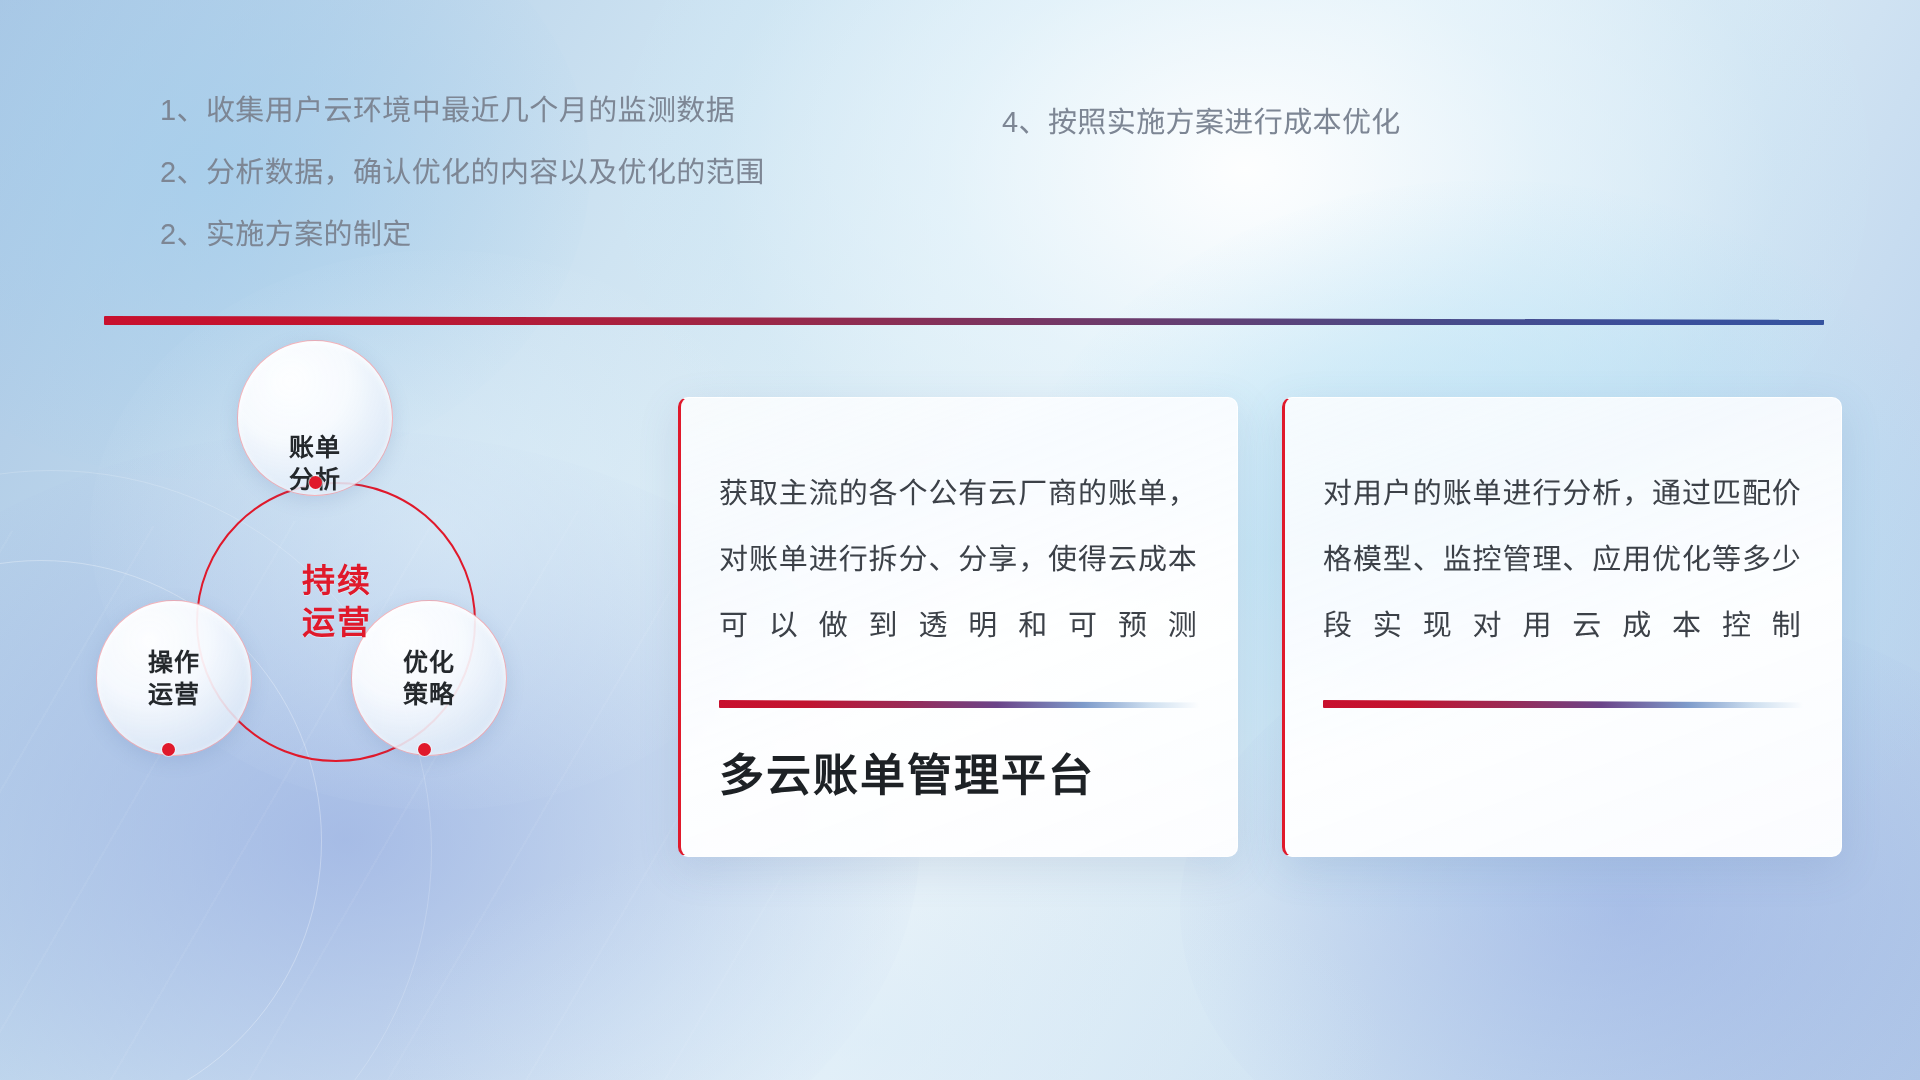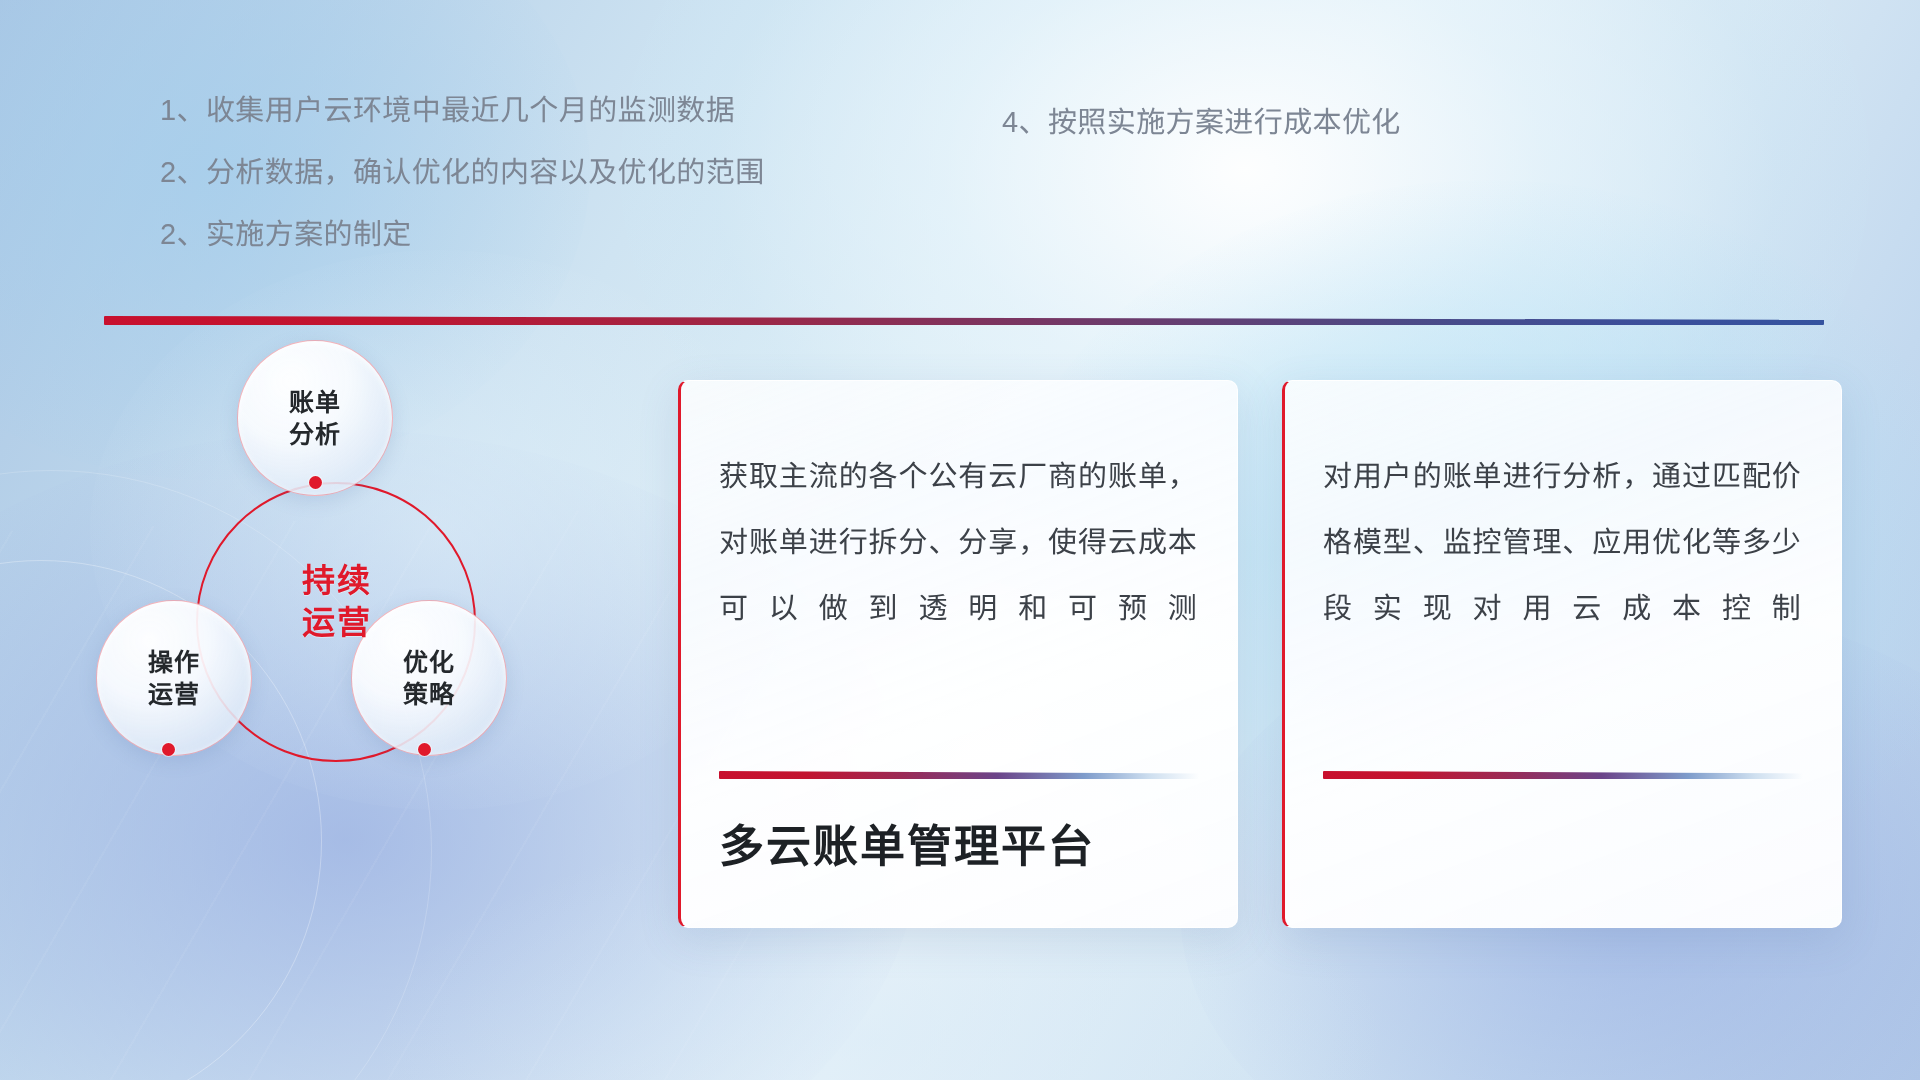--- a/index.html
+++ b/index.html
@@ -137,21 +137,21 @@
     background:
       radial-gradient(circle at 34% 26%,
         rgba(255,255,255,.97) 0%,
         rgba(250,252,255,.93) 38%,
         rgba(226,236,248,.88) 72%,
         rgba(210,224,244,.85) 100%);
     box-shadow:0 5px 18px rgba(90,120,170,.18),
                inset 0 2px 6px rgba(255,255,255,.9);
     display:flex;align-items:center;justify-content:center;
   }
-  .sm-top{left:141px;top:-12px;}
+  .sm-top{left:141px;top:-12px;align-items:flex-end;}
   .sm-bl{left:0px;top:248px;}
   .sm-br{left:255px;top:248px;}
   .sm-label{
     text-align:center;color:#24282c;font-size:25px;font-weight:700;
     line-height:1.28;letter-spacing:1px;
     font-family:"Liberation Sans","DejaVu Sans",sans-serif;
   }
   .center-label{
     position:absolute;left:146px;top:196px;width:190px;
     text-align:center;color:#e0192b;font-weight:800;font-size:33px;
@@ -163,21 +163,21 @@
   .node{
     position:absolute;width:13px;height:13px;border-radius:50%;
     background:#e0192b;box-shadow:0 0 0 1px rgba(255,255,255,.5);
   }
   .node-top{left:213px;top:124px;}
   .node-bl{left:66px;top:391px;}
   .node-br{left:322px;top:391px;}
 
   
   .card{
-    position:absolute;top:380px;width:560px;height:548px;
+    position:absolute;top:397px;width:560px;height:460px;
     border-radius:10px;
     border:1.4px solid rgba(255,255,255,.85);
     border-left:3px solid #e0192b;
     background:linear-gradient(160deg,
       rgba(255,255,255,.80) 0%,
       rgba(250,252,255,.90) 26%,
       rgba(255,255,255,.96) 58%,
       rgba(252,253,255,.99) 100%);
     box-shadow:0 12px 40px rgba(90,120,170,.16);
     box-sizing:border-box;

